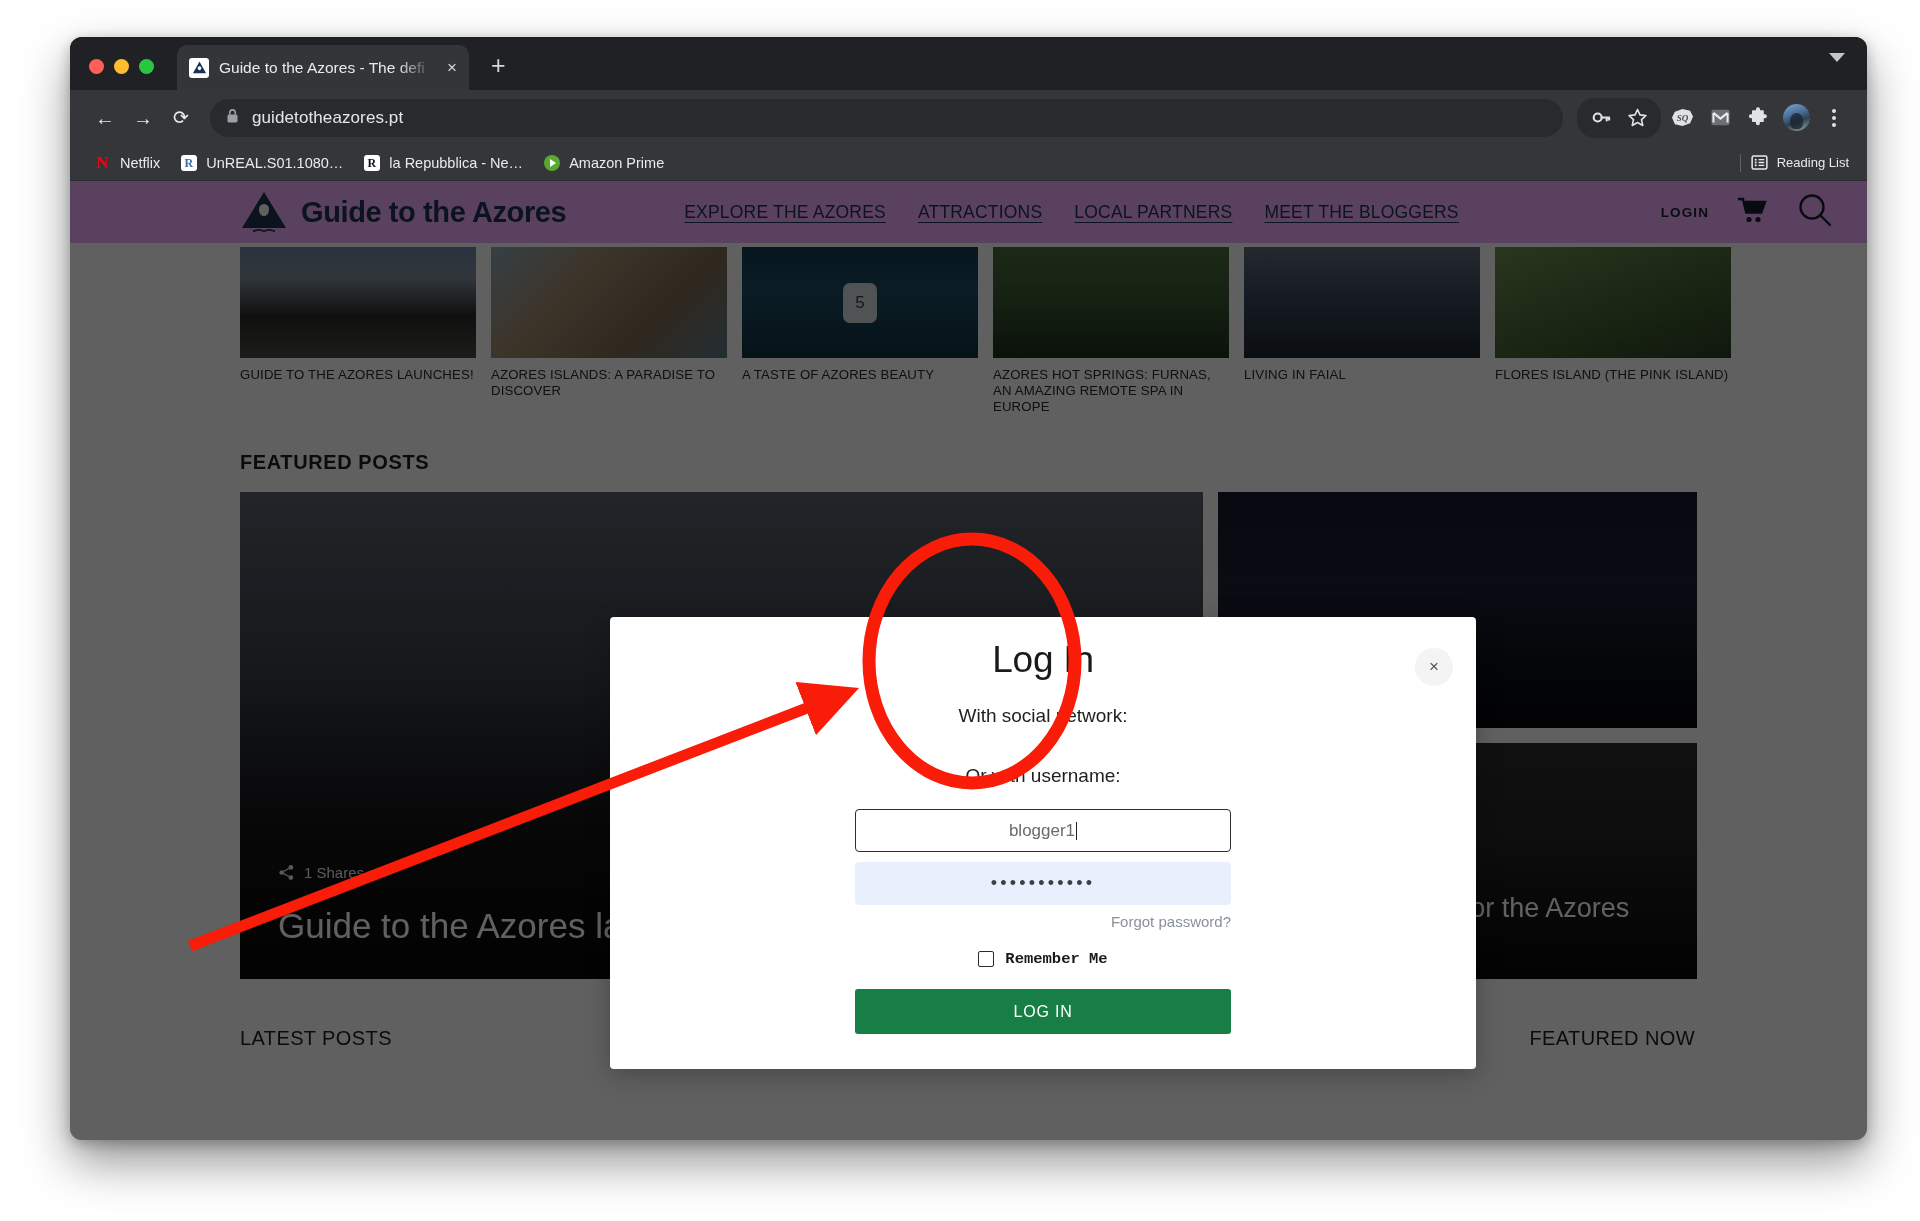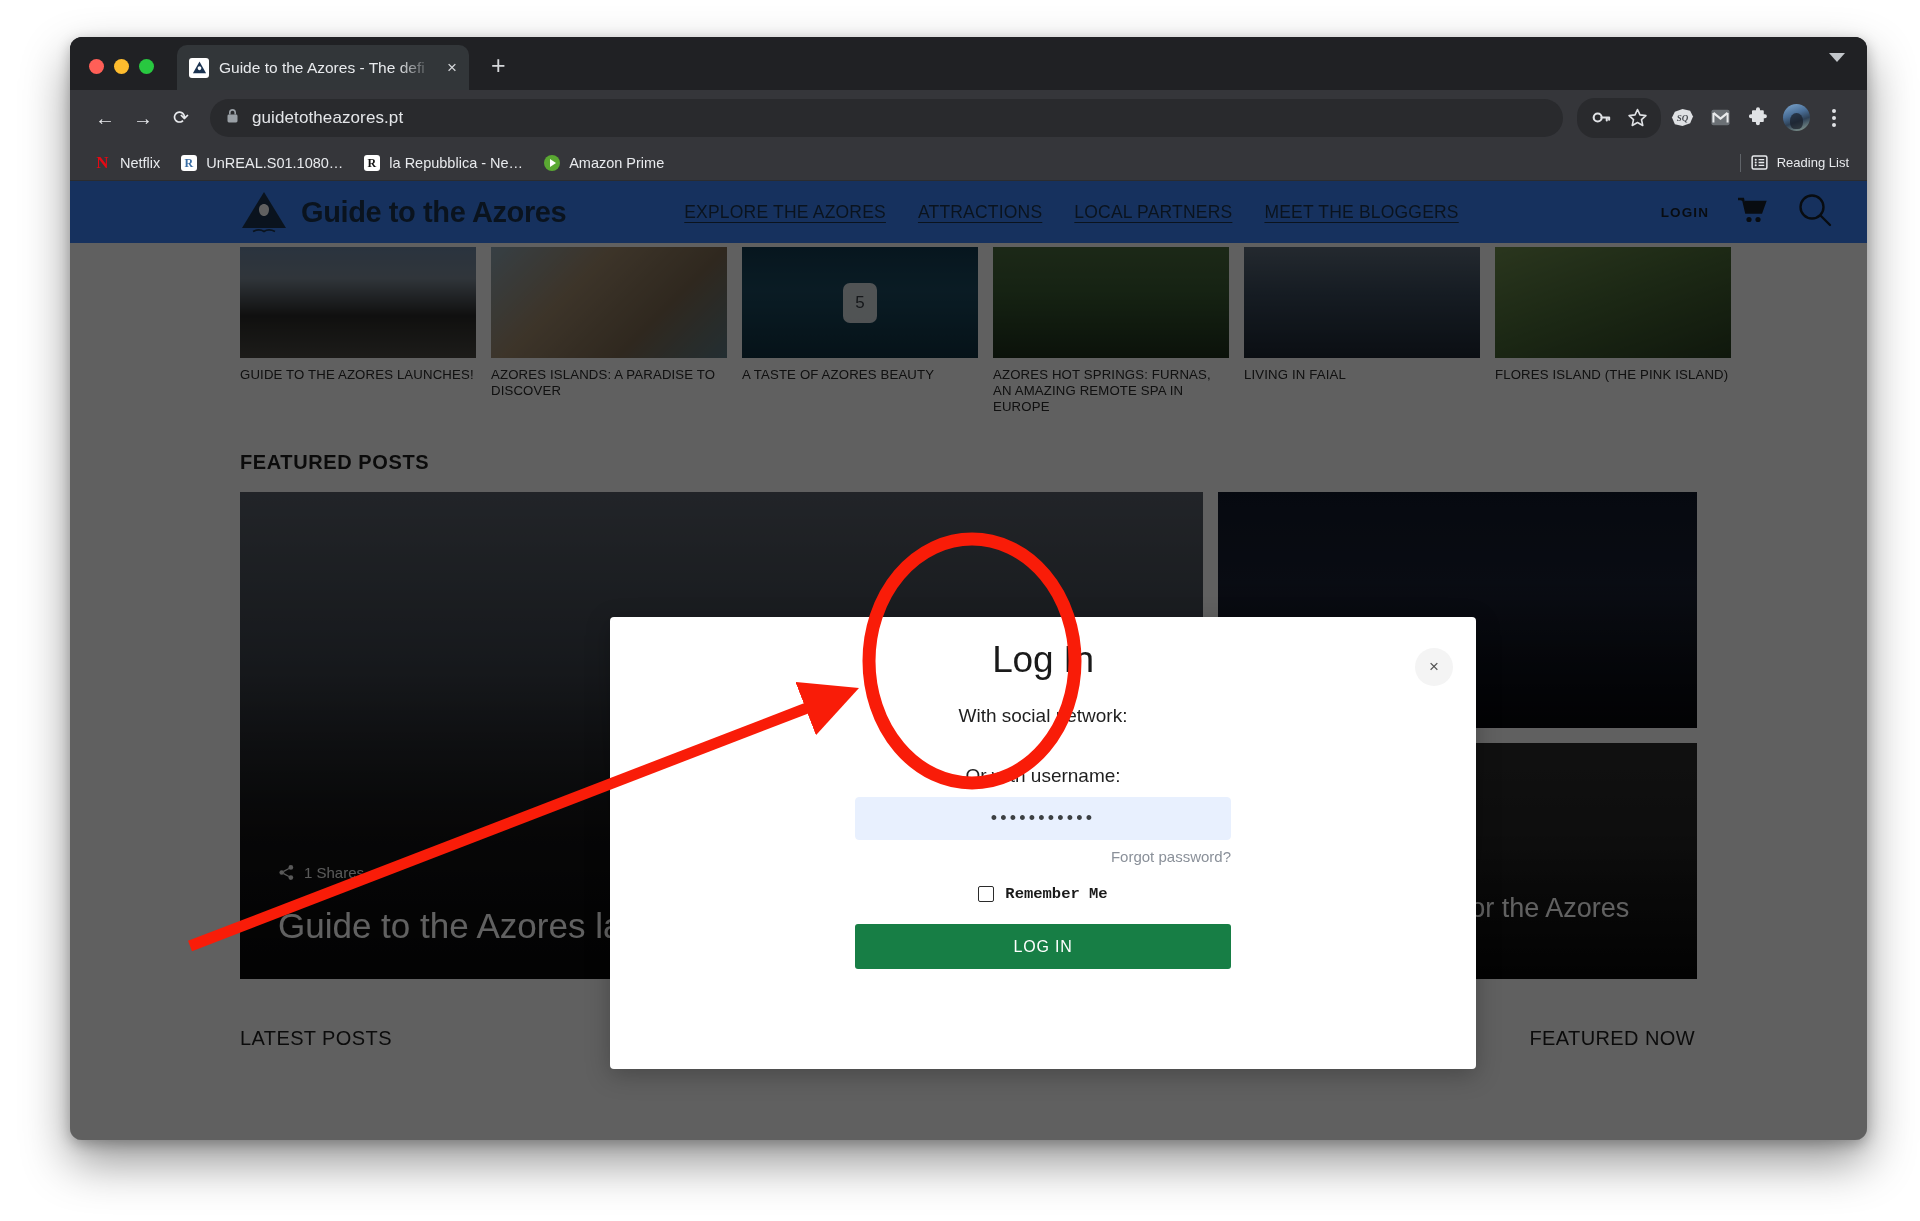--- a/index.html
+++ b/index.html
@@ -163,21 +163,21 @@
     height: calc(1103px - 53px - 55px - 36px);
     background: #fbfbfb;
     overflow: hidden;
   }
   .dimmer {
     position:absolute; inset:0; background: rgba(0,0,0,0.62); z-index: 40;
   }
 
   
   .site-header {
-    position:relative; height: 62px; background: #3b82f6;
+    position:relative; height: 62px; background: #f0abfc;
     display:flex; align-items:center; padding: 0 34px 0 170px;
   }
   .logo { display:flex; align-items:center; gap: 13px; }
   .logo-title {
     font-family:"Liberation Sans", sans-serif;
     font-weight: 800; font-size: 29px; color:#1b3350; letter-spacing:-.4px;
   }
   .mainnav { display:flex; align-items:center; gap: 32px; margin-left: 118px; }
   .mainnav a {
     color:#1b3350; font-size: 17.5px; letter-spacing: .2px;
@@ -532,20 +532,24 @@
     </div>
 
     <div class="dimmer"></div>
 
     <div class="modal">
       <div class="modal-title">Log In</div>
       <div class="modal-close">×</div>
       <div class="modal-sub">With social network:</div>
       <div class="modal-sub2">Or with username:</div>
 
+      <div class="field">
+        <span class="field-text" placeholder="Username">blogger1</span>
+            <span class="caret"></span>
+      </div>
 
       <div class="field autofill">
         <span class="field-text dots" placeholder="Password">•••••••••••</span>
       </div>
 
       <div class="forgot">Forgot password?</div>
 
       <div class="remember">
         <span class="checkbox"></span>
         <span class="remember-label">Remember Me</span>

